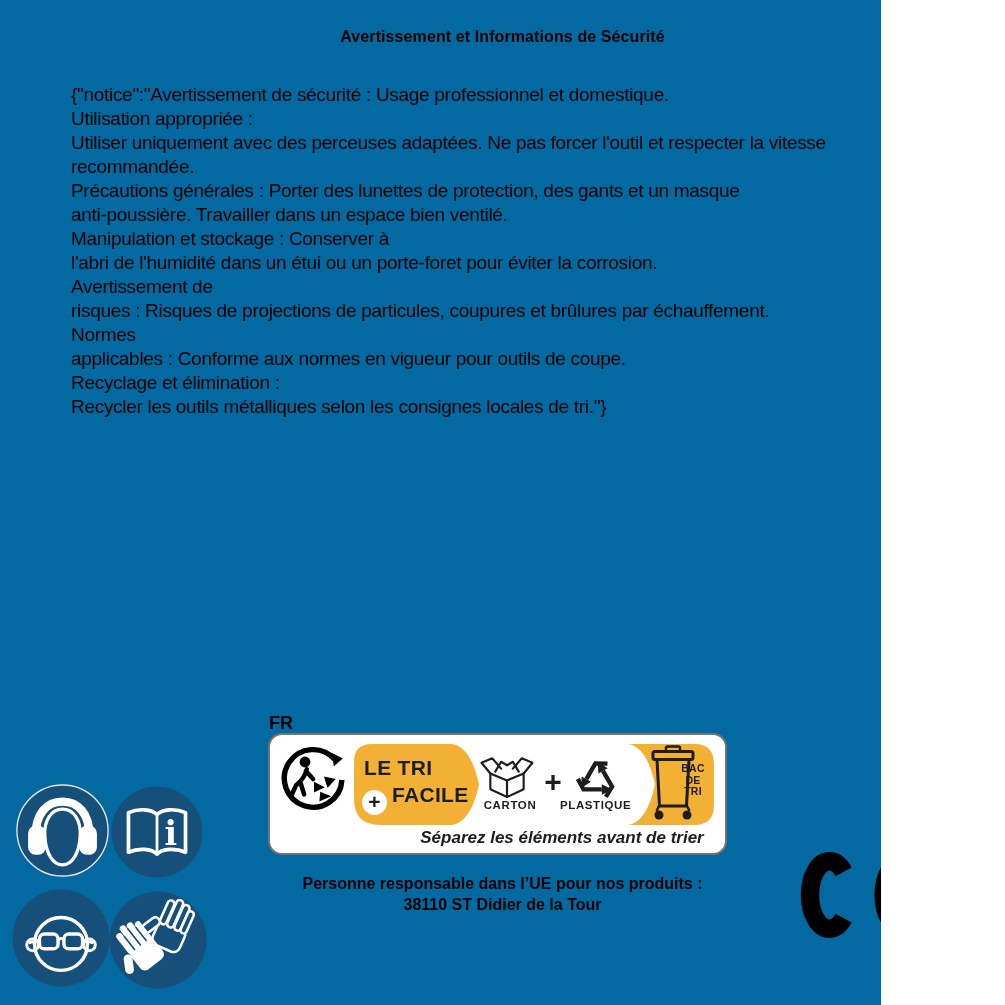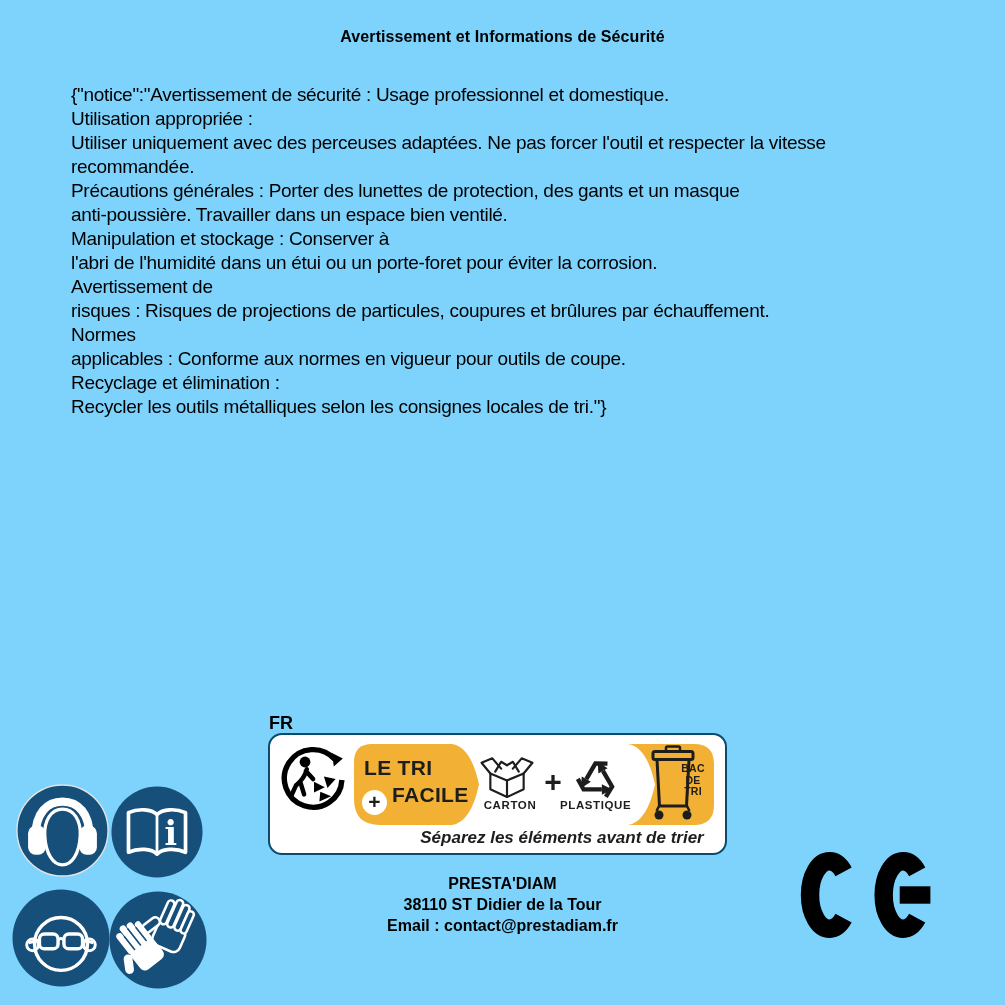--- a/index.html
+++ b/index.html
@@ -1,37 +1,37 @@
 <!DOCTYPE html>
 <html><head>
 <meta charset="utf-8">
 <style>
   html,body{margin:0;padding:0;background:#fff;}
   .page{
-    position:relative;width:1005px;height:1005px;background:#7dd3fc;overflow:hidden;
+    position:relative;width:881px;height:1005px;background:#0369a1;overflow:hidden;
     font-family:"Liberation Sans",sans-serif;color:#000;
   }
   .abs{position:absolute;}
   .page-title{
     left:0;top:28px;width:1005px;text-align:center;
     font-size:16px;font-weight:bold;letter-spacing:.1px;
   }
   .notice-text{
     left:71px;top:83px;width:845px;
     font-size:19px;line-height:24px;letter-spacing:-.3px;
     white-space:pre-line;
   }
   
   .pictos{left:10px;top:782px;width:210px;height:212px;}
   .picto{position:absolute;}
   
   .fr-code{left:269px;top:713px;font-size:18px;font-weight:bold;}
   .label-box{
     left:268px;top:733px;width:459px;height:122px;
-    border:2px solid #0c4a6e;border-radius:14px;background:#fff;box-sizing:border-box;
+    border:2px solid #737373;border-radius:14px;background:#fff;box-sizing:border-box;
   }
   .triman{position:absolute;left:8px;top:6px;}
   .band{position:absolute;left:84px;top:9px;}
   .letri{position:absolute;left:94px;top:21px;font-size:21px;font-weight:800;color:#1d1d1b;letter-spacing:.3px;}
   .plus-circle{
     position:absolute;left:92px;top:55px;width:25px;height:25px;border-radius:50%;
     background:#fff;color:#1d1d1b;font-size:21px;font-weight:900;line-height:24px;text-align:center;
   }
   .facile{position:absolute;left:122px;top:48px;font-size:21px;font-weight:800;color:#1d1d1b;letter-spacing:.3px;}
   .mat-icon-1{position:absolute;left:208px;top:17px;}
@@ -192,23 +192,22 @@
       <circle cx="37" cy="70" r="4.5" fill="#1d1d1b"></circle>
     </svg>
     <div class="bin-label">BAC
 DE
 TRI</div>
 
     <div class="instruction">Séparez les éléments avant de trier</div>
   </div>
 
   <div class="abs address">
-    <div>PRESTA'DIAM</div>
+    <div>Personne responsable dans l’UE pour nos produits :</div>
     <div>38110 ST Didier de la Tour</div>
-    <div>Email : contact@prestadiam.fr</div>
   </div>
 
   <svg class="abs ce" width="142" height="90" viewBox="0 0 132 88" role="img" aria-label="CE">
     <path d="M42.1,66.7 A19,33 0 1 1 42.1,21.3" fill="none" stroke="#000" stroke-width="18"></path>
     <path d="M114.1,66.7 A19,33 0 1 1 114.1,21.3" fill="none" stroke="#000" stroke-width="18"></path>
     <rect x="97" y="35.5" width="30" height="17" fill="#000"></rect>
   </svg>
 
 </div>
 

